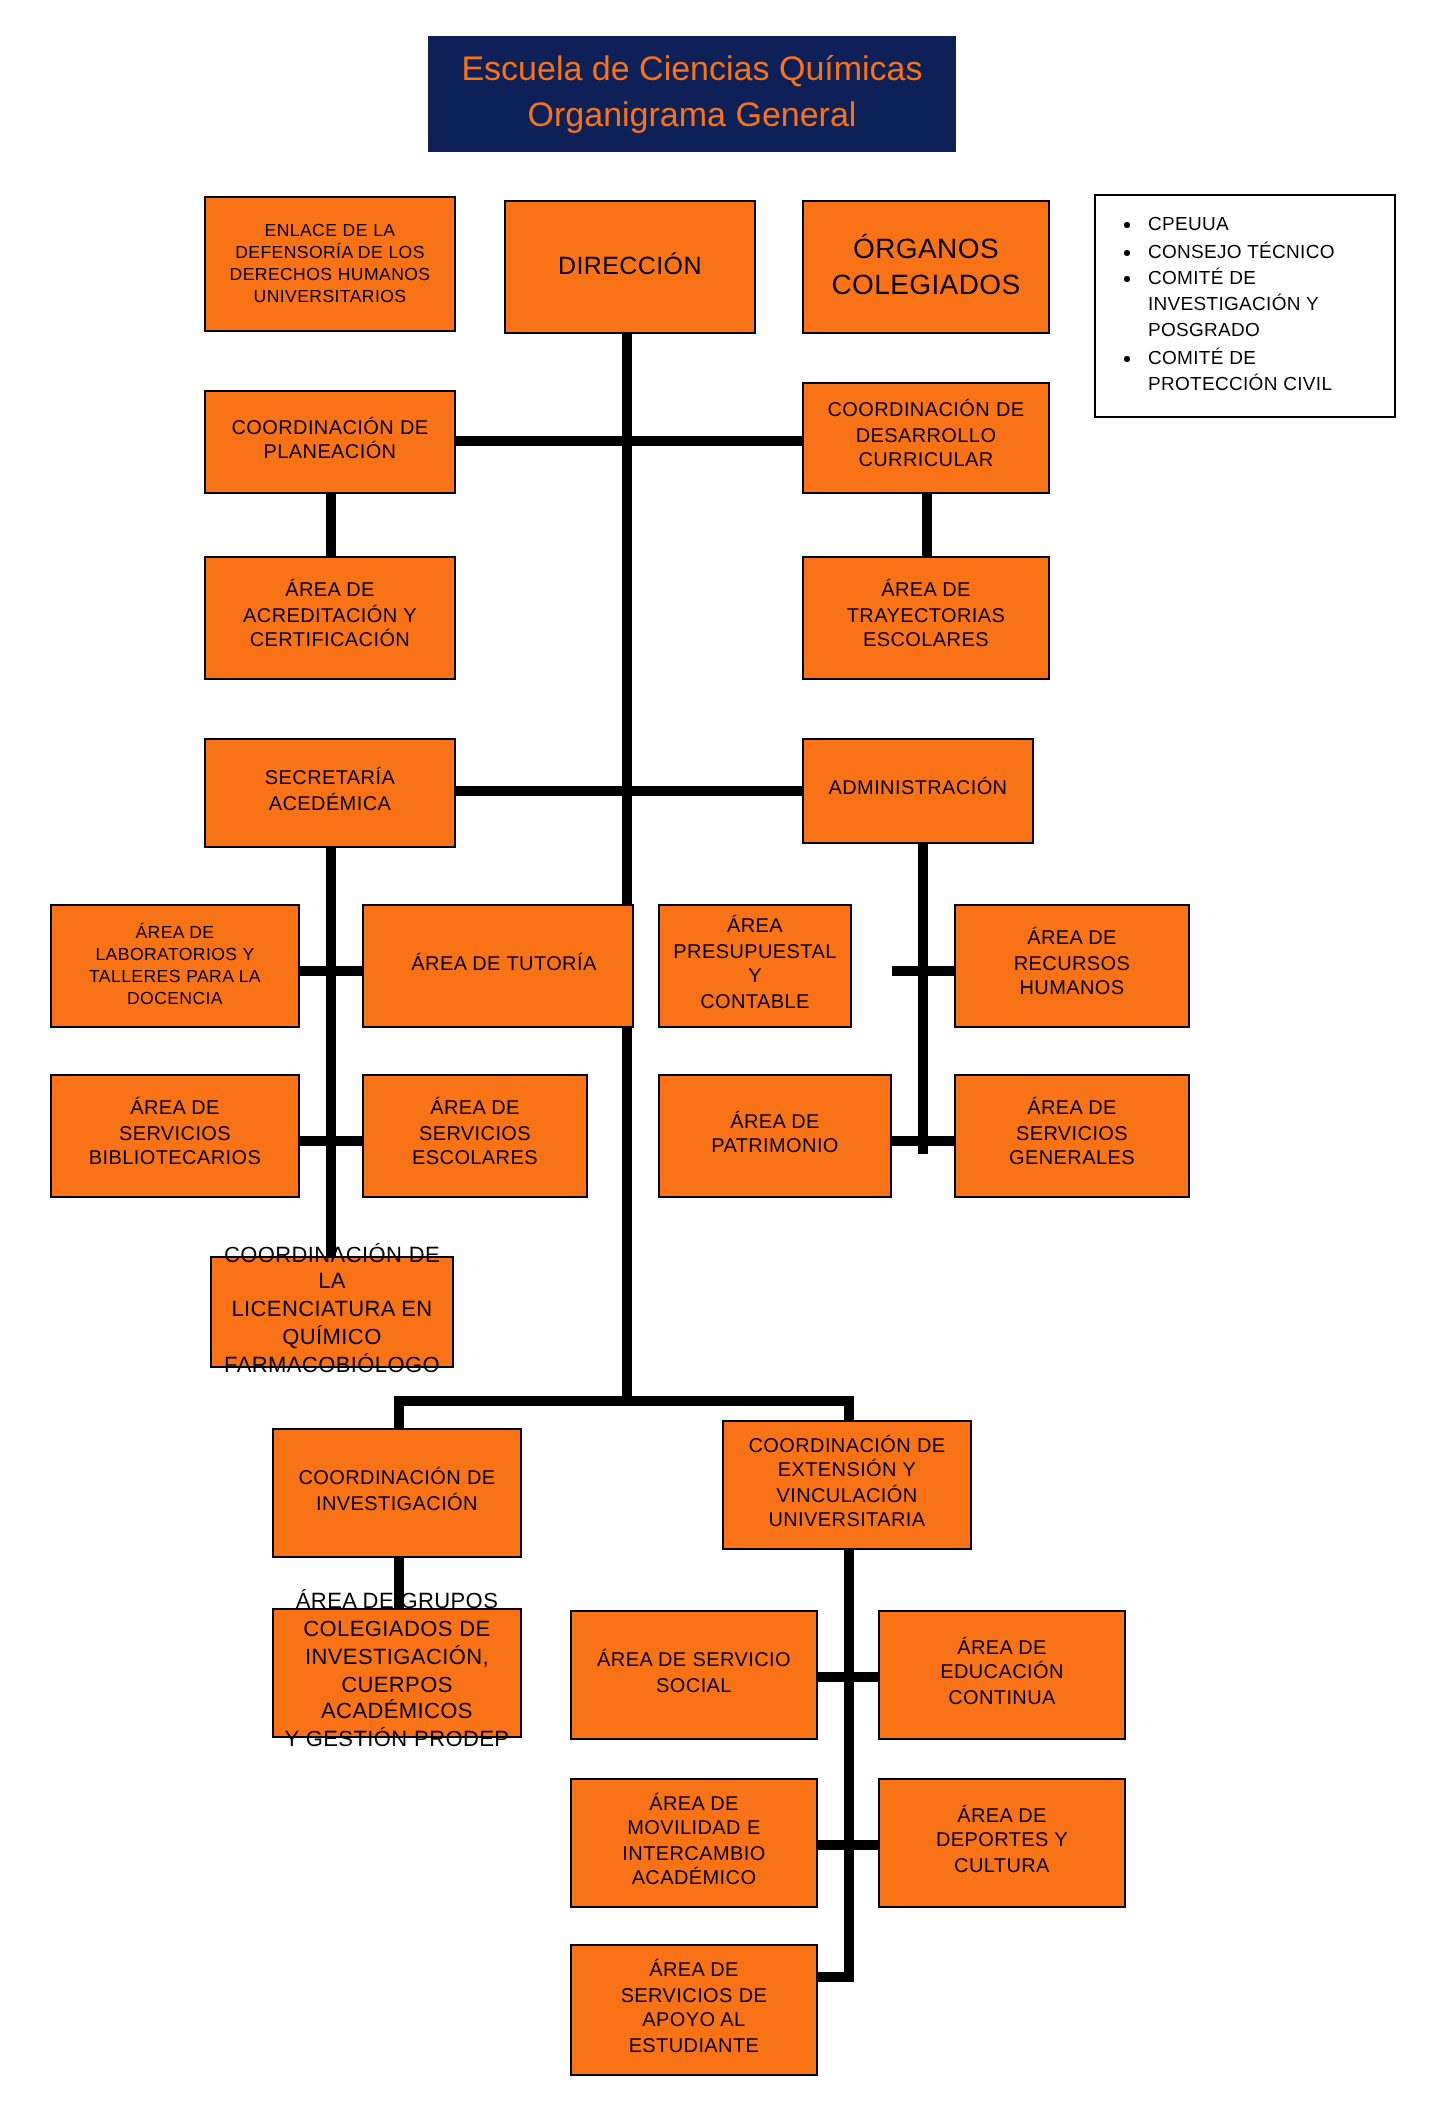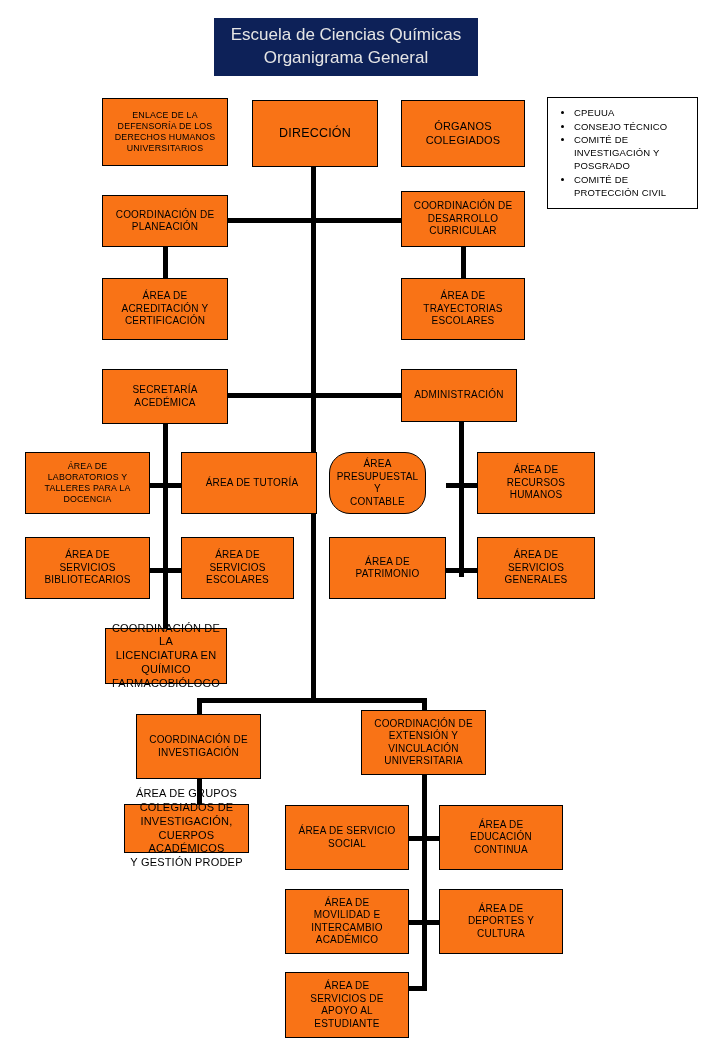--- a/index.html
+++ b/index.html
@@ -32,21 +32,21 @@
     line-height: 1.25;
     letter-spacing: 0.2px;
     z-index: 3;
     padding: 2px 4px;
     white-space: pre-line;
   }
   .title-box {
     position: absolute;
     box-sizing: border-box;
     background: #0d2158;
-    color: #e5e5e5;
+    color: #f97316;
     display: flex;
     flex-direction: column;
     align-items: center;
     justify-content: center;
     text-align: center;
     font-size: 17px;
     line-height: 1.35;
     z-index: 4;
     white-space: pre-line;
   }
@@ -68,21 +68,21 @@
     line-height: 1.38;
     letter-spacing: 0.15px;
     margin-bottom: 0.5px;
   }
   .ln {
     position: absolute;
     background: #000000;
     z-index: 1;
   }
   .fs12 { font-size: 12.5px; }
-  .fs11 { font-size: 11px; }
+  .fs11 { font-size: 14px; }
   .fs10 { font-size: 10px; }
   .fs9  { font-size: 8.8px; }
   .fs85 { font-size: 11px; }
 </style>
 </head>
 <body>
 
 <div id="canvas">
 
   <div class="title-box" style="left:214px; top:18px; width:264px; height:58px;">
@@ -187,21 +187,21 @@
   <div class="node fs10" style="left:181px; top:452px; width:136px; height:62px;padding-left:10px;">ÁREA DE TUTORÍA</div>
 
   <div class="node fs10" style="left:25px; top:537px; width:125px; height:62px;">ÁREA DE
 SERVICIOS
 BIBLIOTECARIOS</div>
 
   <div class="node fs10" style="left:181px; top:537px; width:113px; height:62px;">ÁREA DE
 SERVICIOS
 ESCOLARES</div>
 
-  <div class="node fs10" style="left:329px; top:452px; width:97px; height:62px;border-radius:21px;">ÁREA
+  <div class="node fs10" style="left:329px; top:452px; width:97px; height:62px;">ÁREA
 PRESUPUESTAL Y
 CONTABLE</div>
 
   <div class="node fs10" style="left:477px; top:452px; width:118px; height:62px;">ÁREA DE
 RECURSOS
 HUMANOS</div>
 
   <div class="node fs10" style="left:329px; top:537px; width:117px; height:62px;">ÁREA DE
 PATRIMONIO</div>
 
@@ -215,21 +215,21 @@
 FARMACOBIÓLOGO</div>
 
   <div class="node fs10" style="left:136px; top:714px; width:125px; height:65px;">COORDINACIÓN DE
 INVESTIGACIÓN</div>
 
   <div class="node fs10" style="left:361px; top:710px; width:125px; height:65px;">COORDINACIÓN DE
 EXTENSIÓN Y
 VINCULACIÓN
 UNIVERSITARIA</div>
 
-  <div class="node fs85" style="left:124px; top:804px; width:125px; height:49px;">ÁREA DE GRUPOS
+  <div class="node fs85" style="left:136px; top:804px; width:125px; height:65px;">ÁREA DE GRUPOS
 COLEGIADOS DE
 INVESTIGACIÓN,
 CUERPOS ACADÉMICOS
 Y GESTIÓN PRODEP</div>
 
   <div class="node fs10" style="left:285px; top:805px; width:124px; height:65px;">ÁREA DE SERVICIO
 SOCIAL</div>
 
   <div class="node fs10" style="left:439px; top:805px; width:124px; height:65px;">ÁREA DE
 EDUCACIÓN

